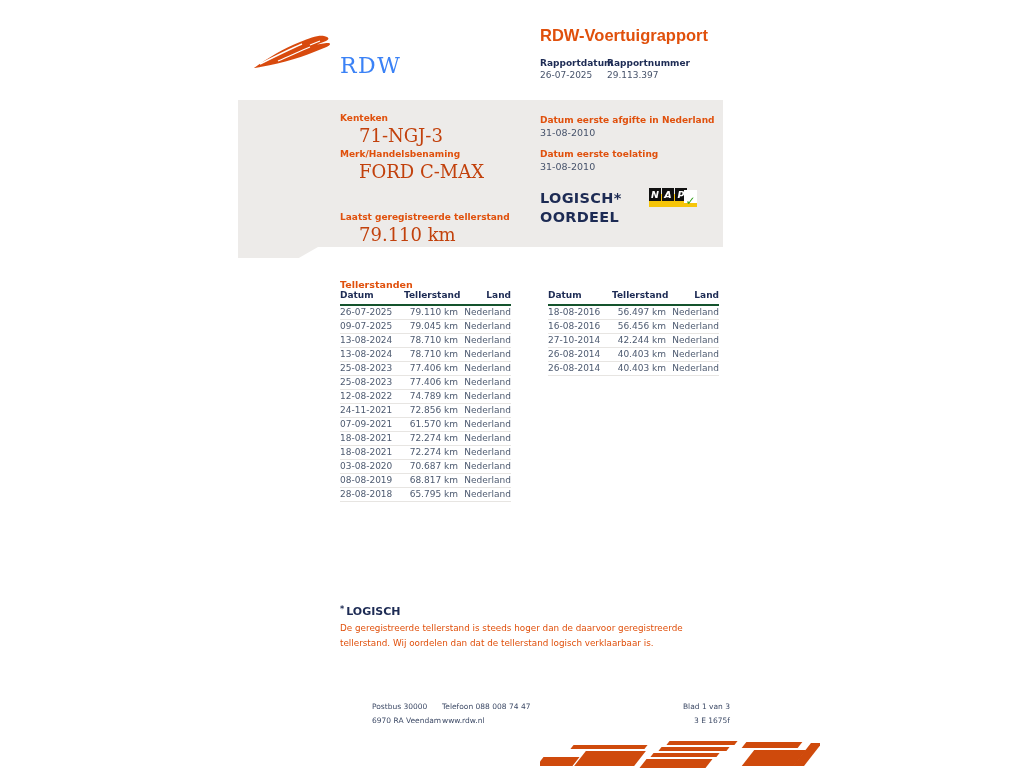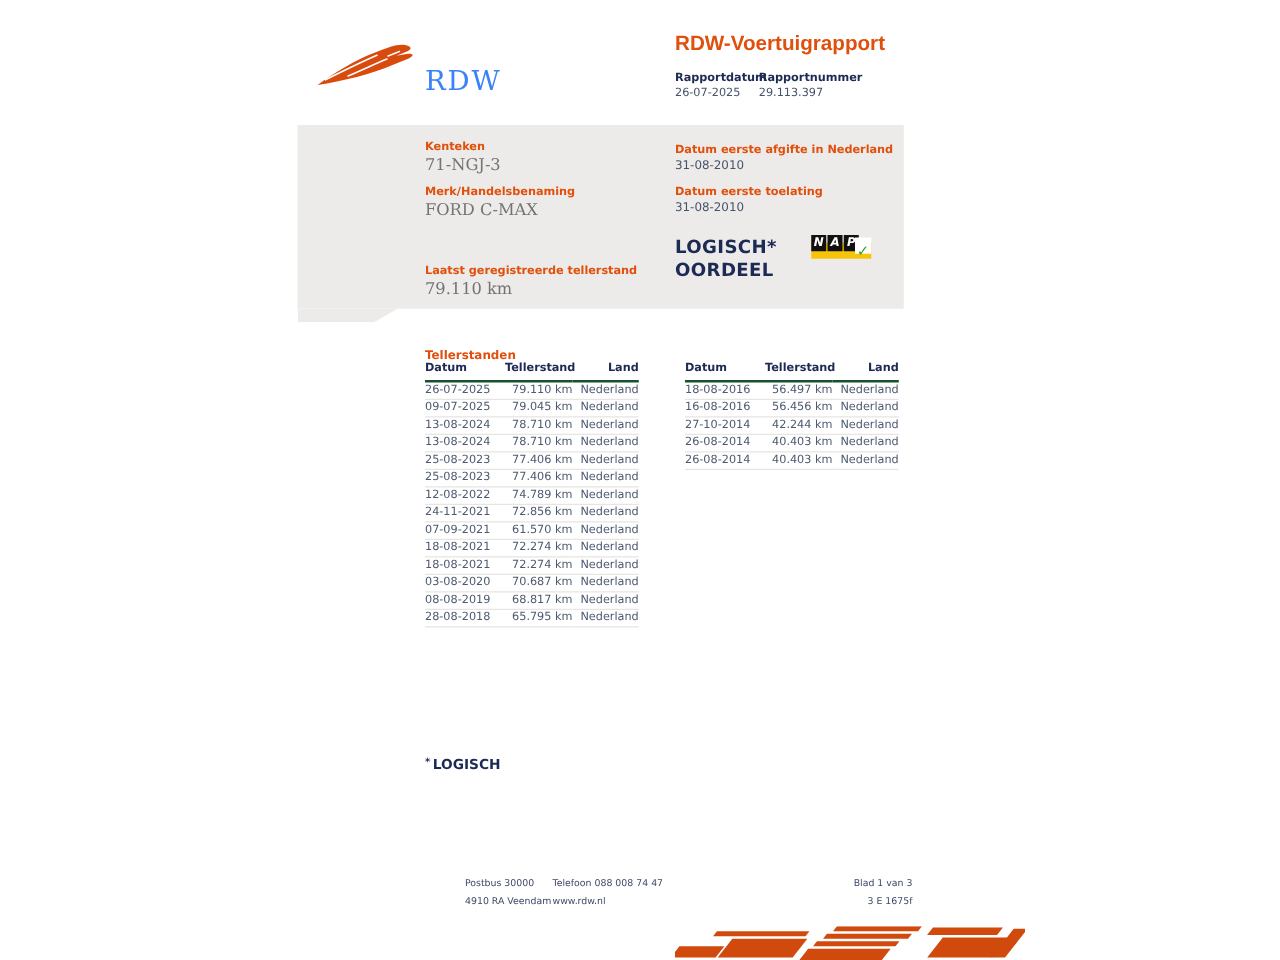--- a/index.html
+++ b/index.html
@@ -47,21 +47,21 @@
   .panel-tab {
     left: 238px; top: 247px; width: 80px; height: 11px;
     background: #edebe9;
     clip-path: polygon(0 0, 100% 0, 76% 100%, 0 100%);
   }
   .field-label {
     font-size: 9px; font-weight: bold; color: #e0500c;
   }
   .field-value-lg {
     font-family: "DejaVu Serif", serif;
-    font-size: 13px; color: #737373;
+    font-size: 18px; color: #c2410c; margin-left: 19px;
   }
   .field-value-sm { font-size: 9.5px; color: #47536b; }
 
   .lbl-kenteken   { left: 340px; top: 113px; }
   .val-kenteken   { left: 340px; top: 125px; }
   .lbl-merk       { left: 340px; top: 149px; }
   .val-merk       { left: 340px; top: 161px; }
   .lbl-teller     { left: 340px; top: 212px; }
   .val-teller     { left: 340px; top: 224px; }
   .lbl-afgifte    { left: 540px; top: 115px; }
@@ -319,23 +319,24 @@
             <td class="col-teller">40.403 km</td>
             <td class="col-land">Nederland</td>
           </tr>
         </tbody>
     </table>
   </div>
 
   <div class="abs verdict-note-head">
     <span class="verdict-star">*</span><span>LOGISCH</span>
   </div>
+  <div class="abs verdict-note-text">De geregistreerde tellerstand is steeds hoger dan de daarvoor geregistreerde tellerstand. Wij oordelen dan dat de tellerstand logisch verklaarbaar is.</div>
 
   <div class="abs footer-text ft-addr1">Postbus 30000</div>
-  <div class="abs footer-text ft-addr2">4910 RA Veendam</div>
+  <div class="abs footer-text ft-addr2">6970 RA Veendam</div>
   <div class="abs footer-text ft-phone">Telefoon 088 008 74 47</div>
   <div class="abs footer-text ft-web">www.rdw.nl</div>
   <div class="abs footer-text ft-page">Blad 1 van 3</div>
   <div class="abs footer-text ft-code">3 E 1675f</div>
 
   <div class="abs speed-graphic">
     <div class="speed-bar sb1"></div>
     <div class="speed-bar sb2"></div>
     <div class="speed-bar sb3"></div>
     <div class="speed-bar sb4"></div>

